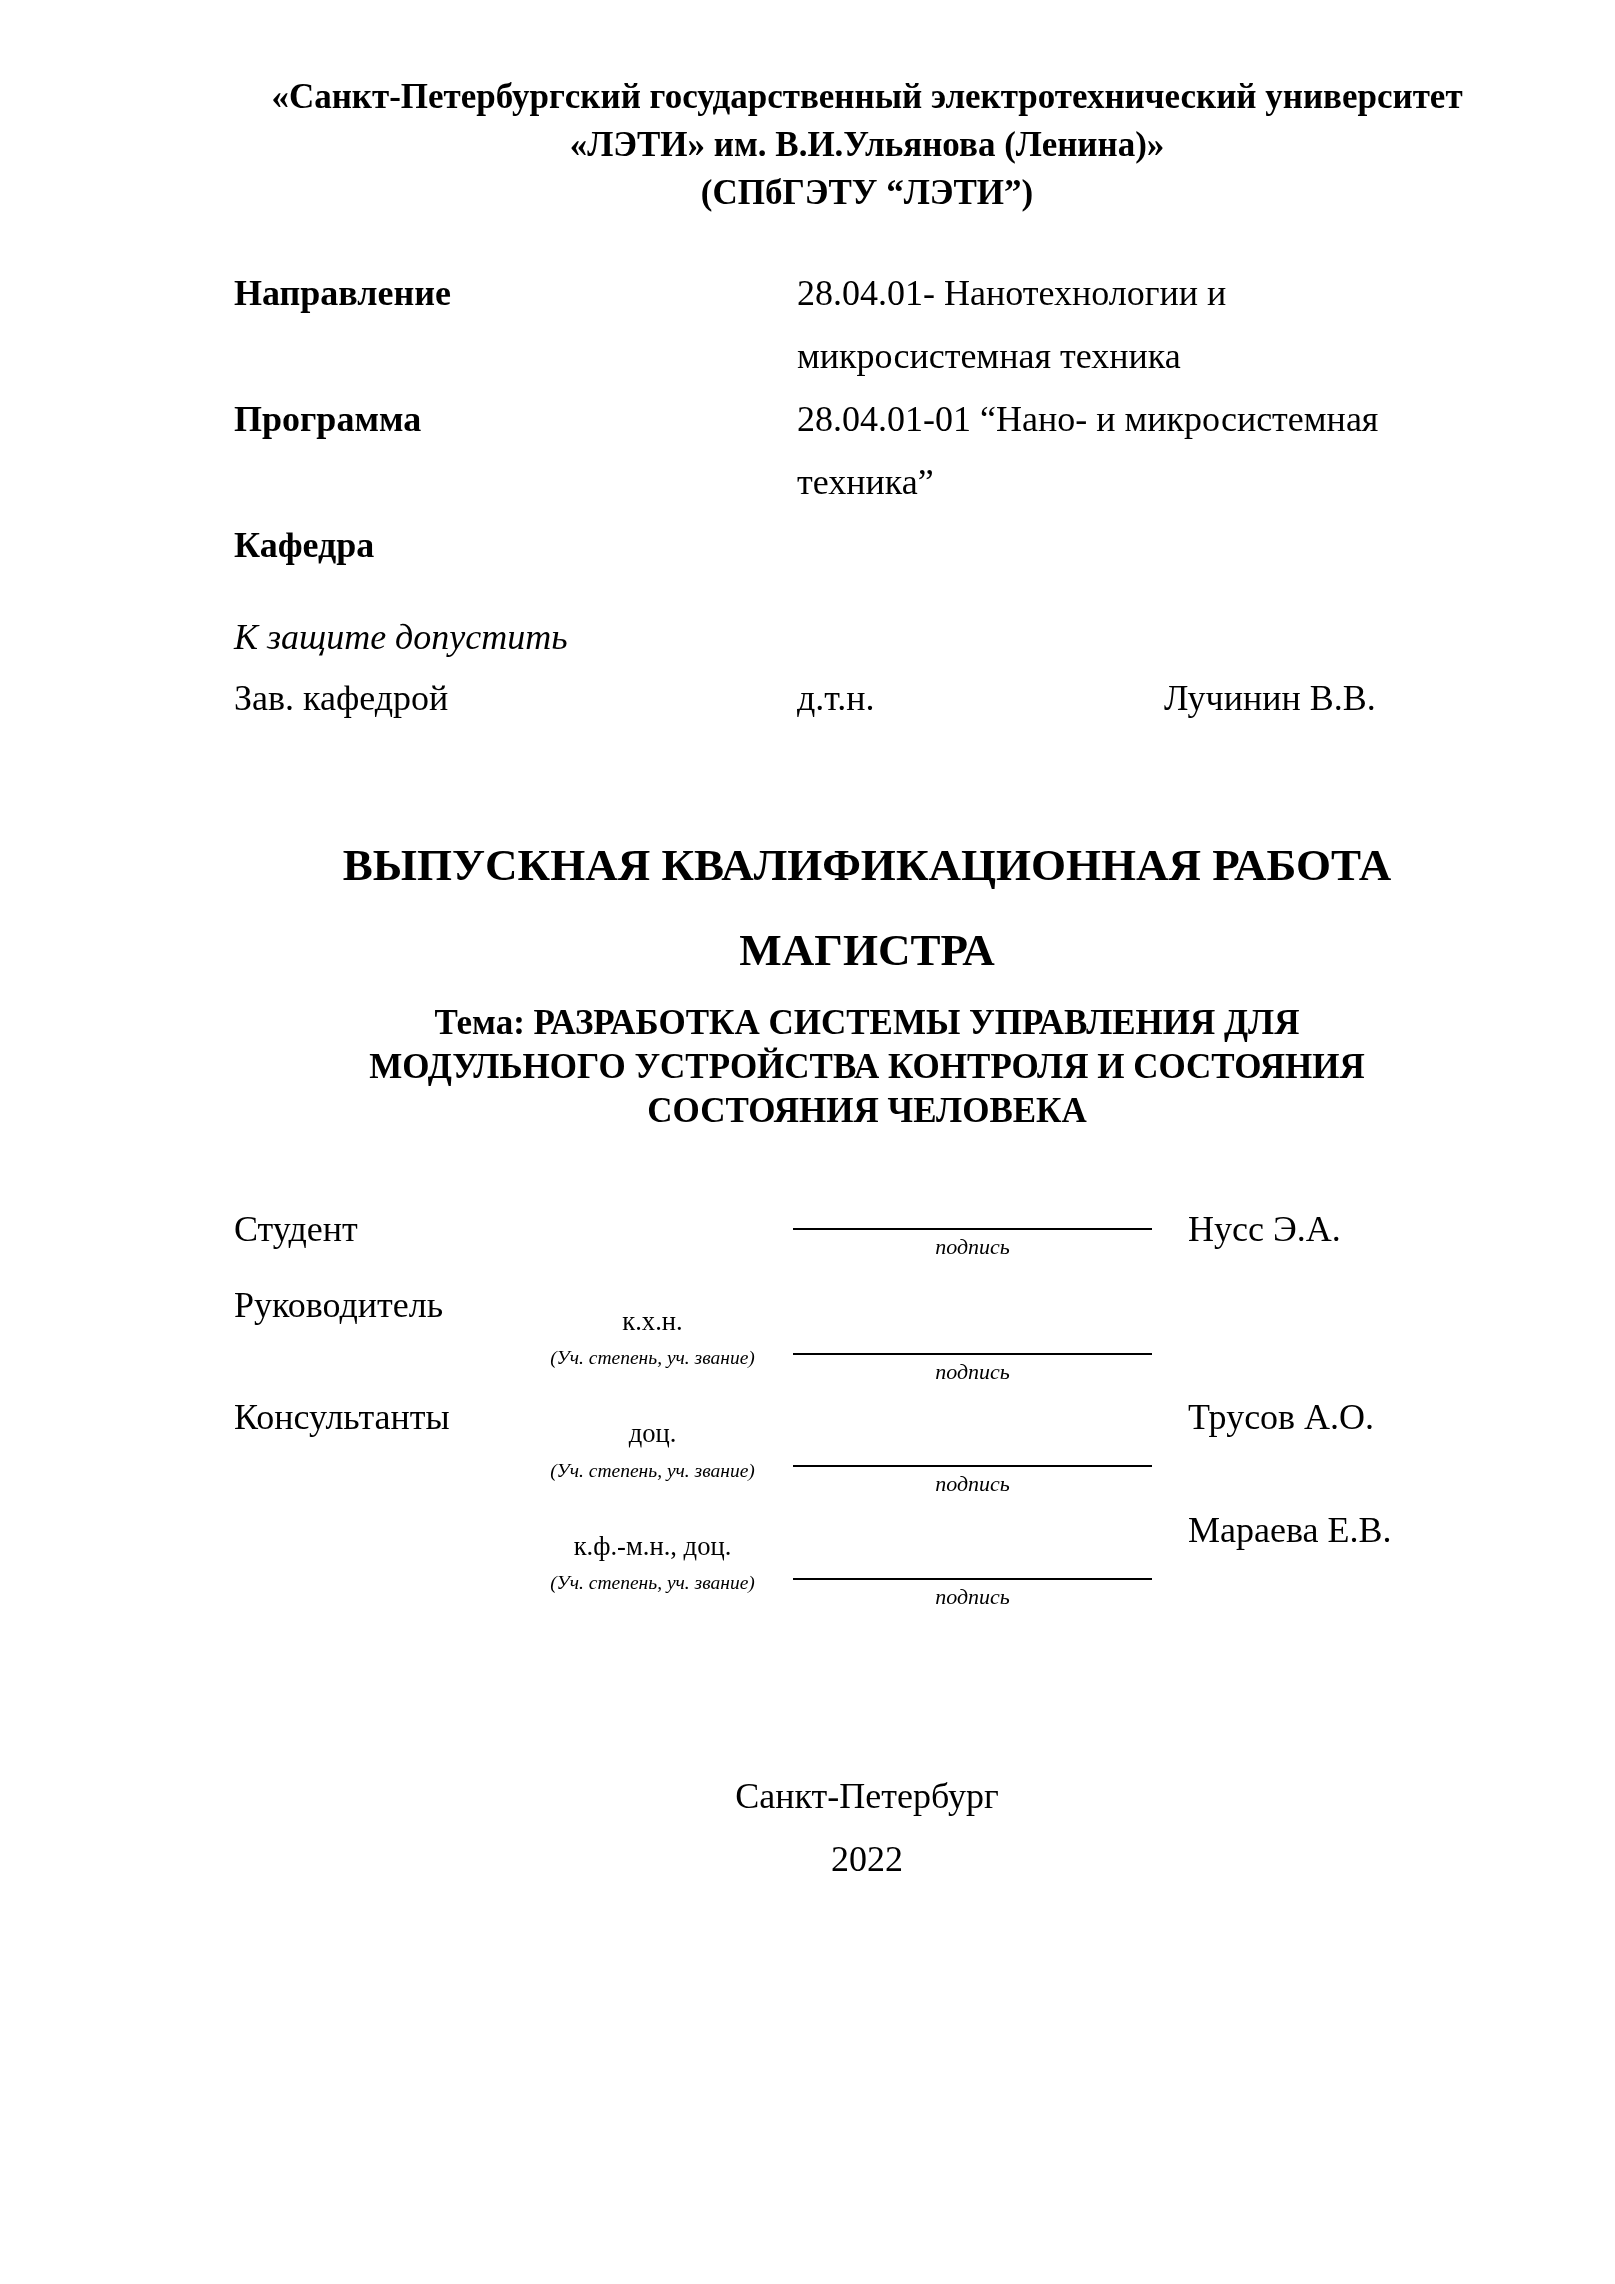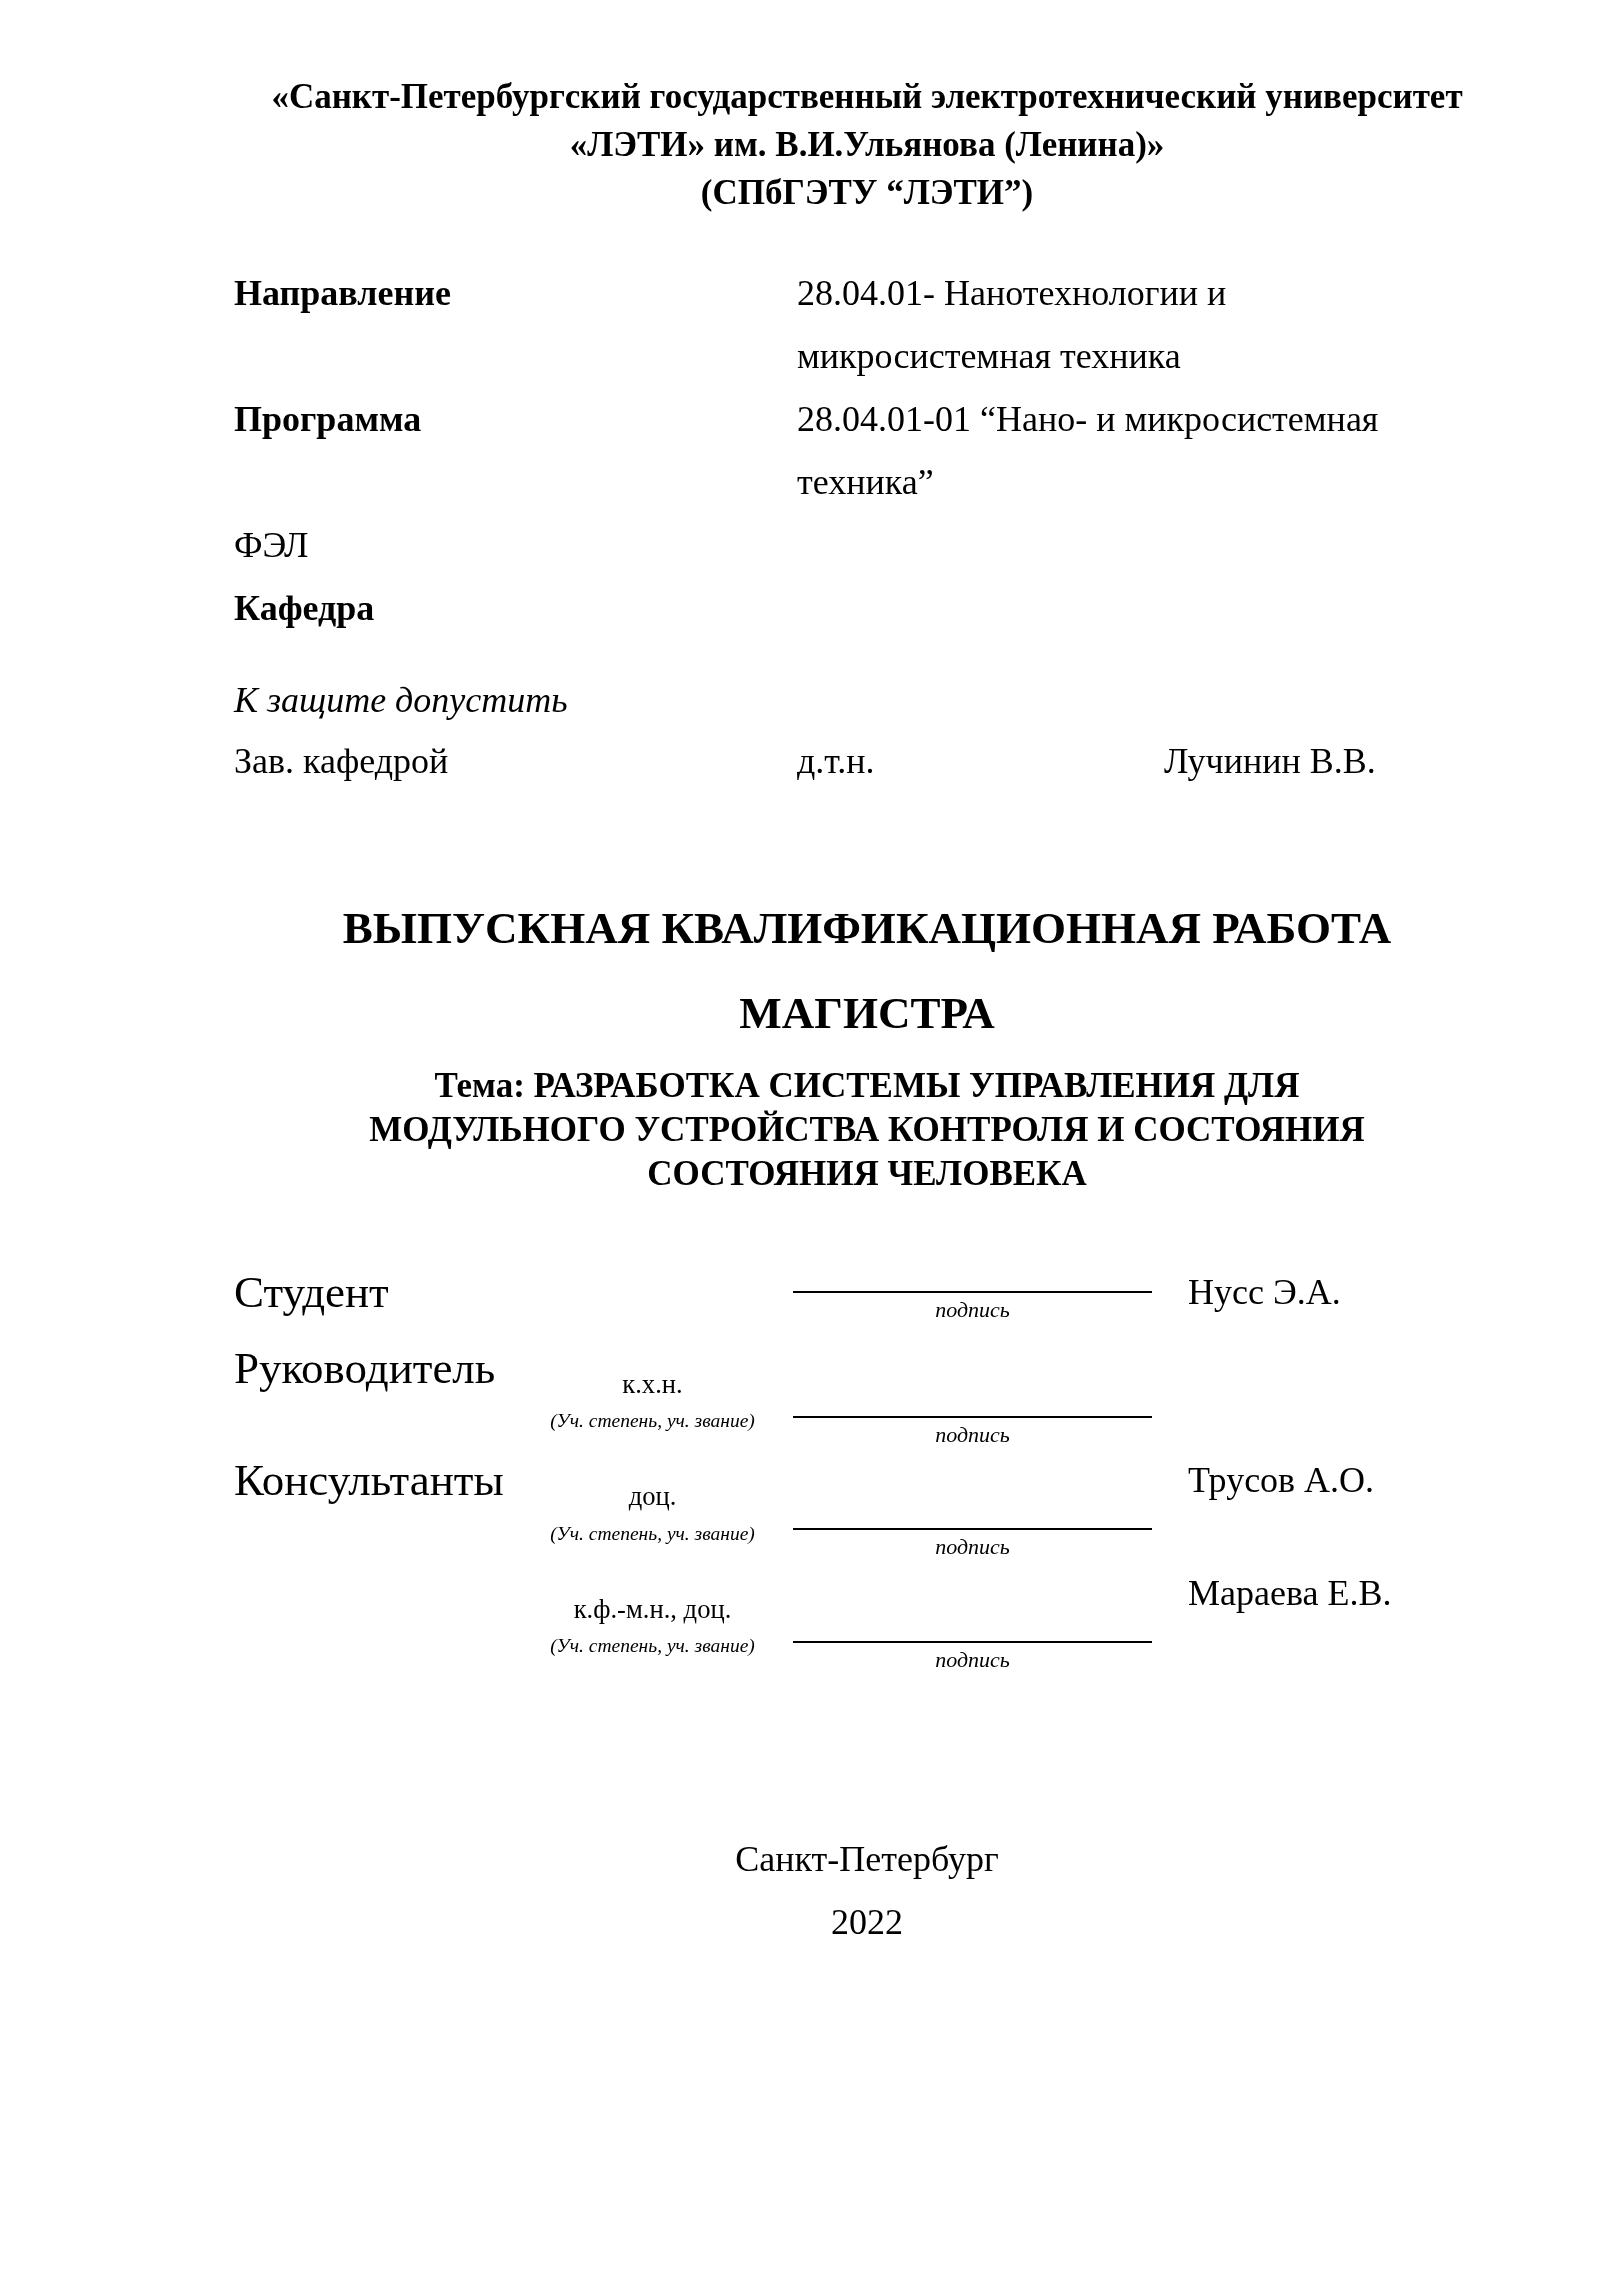--- a/index.html
+++ b/index.html
@@ -92,21 +92,21 @@
     margin-top: 72px;
   }
   .sig-row {
     display: grid;
     grid-template-columns: 305px 227px 387px 1fr;
     align-items: start;
   }
   .sig-row.gap-sm { margin-bottom: 20.3px; }
   .sig-row.gap-md { margin-bottom: 7.8px; }
   .sig-label {
-    font-size: 45px;
+    font-size: 36px;
     line-height: 48px;
   }
   .sig-degree {
     text-align: center;
     font-size: 26.6px;
     line-height: 31px;
     padding-top: 25px;
   }
   .sig-degree .degree-note {
     font-size: 19.5px;
@@ -168,21 +168,20 @@
       </div>
     </div>
     <div class="req-row">
       <div class="req-label">Программа</div>
       <div class="req-value">
         <div>28.04.01-01 “Нано- и микросистемная</div>
         <div>техника”</div>
       </div>
     </div>
     <div class="req-row">
-      <div class="req-value">ФЭЛ</div>
     </div>
     <div class="req-row">
       <div class="req-label">Кафедра</div>
     </div>
   </div>
 
   <div class="admit-phrase">К защите допустить</div>
   <div class="admit-row">
     <div>Зав. кафедрой</div>
     <div>д.т.н.</div>

